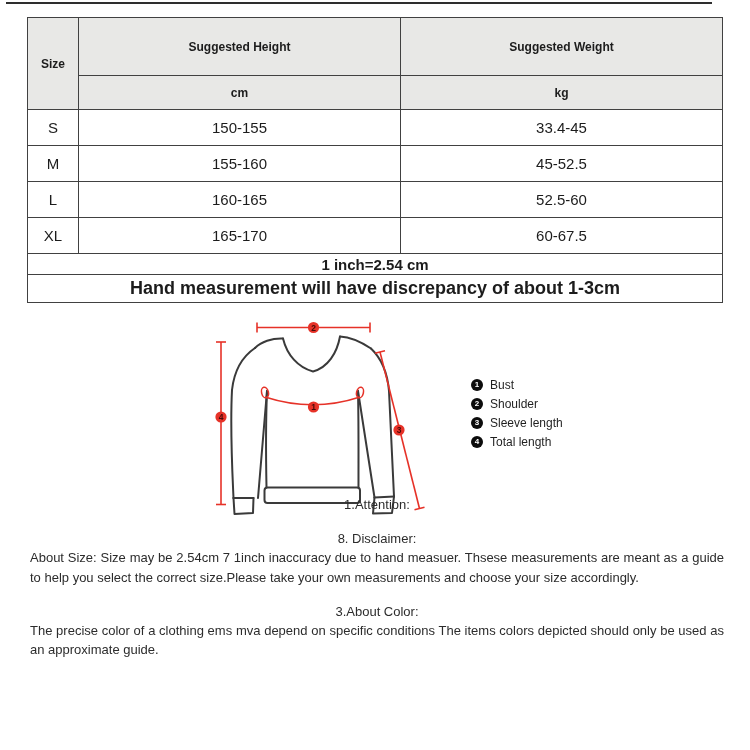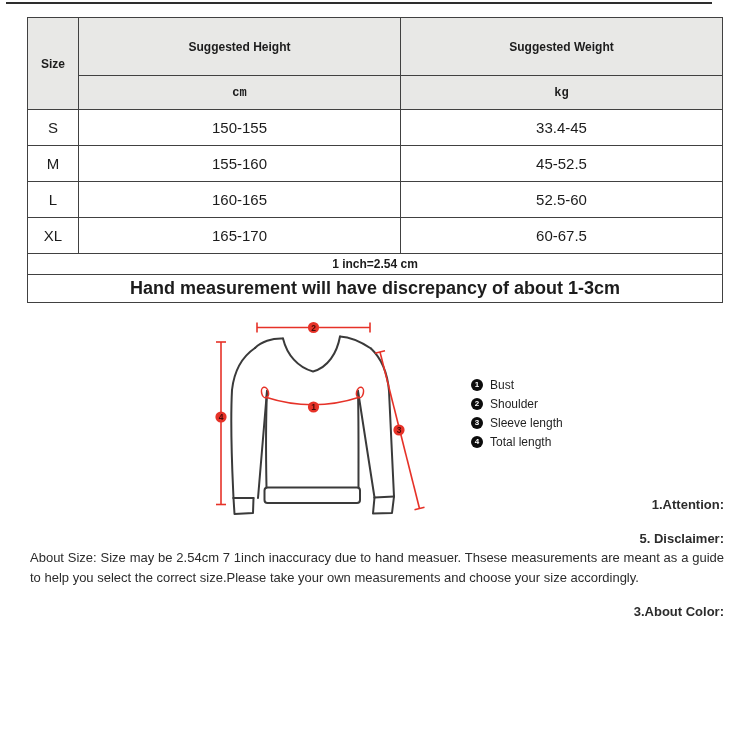--- a/index.html
+++ b/index.html
@@ -16,23 +16,23 @@
   .top-rule{position:absolute;left:6px;top:2px;width:706px;height:2px;background:#2e2e2e;}
 
   
   table.size-table{
     position:absolute;left:27px;top:17px;width:695px;
     border-collapse:collapse;table-layout:fixed;text-align:center;
   }
   .size-table th,.size-table td{border:1.6px solid var(--tbl-border);padding:0;}
   .size-table th{background:var(--hdr-bg);font-weight:bold;font-size:12px;}
   .size-table td{font-size:15px;background:#fff;}
-  tr.h1{height:58px;} tr.h2{height:34px;font-family:Liberation Mono, monospace;} tr.d{height:36px;}
+  tr.h1{height:58px;} tr.h2{height:34px;} tr.d{height:36px;}
   tr.inch{height:21px;} tr.hand{height:28px;}
-  td.note-inch{font-weight:bold;font-size:12px;}
+  td.note-inch{font-weight:bold;font-size:15px;}
   td.note-hand{font-weight:bold;font-size:18px;}
   col.c-size{width:51px;} col.c-h{width:322px;} col.c-w{width:322px;}
 
   
   .garment{position:absolute;left:150px;top:313px;}
   .ink{stroke:var(--outline);stroke-width:2;fill:none;stroke-linecap:round;stroke-linejoin:round;}
   .red-g{stroke:var(--accent-red);stroke-width:1.6;fill:none;}
   .red-fill{fill:var(--accent-red);stroke:none;}
   .marker-num{fill:#470a08;font-size:8.5px;font-weight:bold;font-family:"Liberation Sans",sans-serif;text-anchor:middle;}
 
@@ -42,21 +42,21 @@
   .lg-circle{
     width:12px;height:12px;border-radius:50%;background:#0c0c0c;color:#fff;
     font-size:8px;font-weight:bold;display:flex;align-items:center;justify-content:center;
     margin-right:7px;flex:none;
   }
   .lg-label{font-size:12px;color:#1f1f1f;}
 
   
   .notes{position:absolute;left:30px;top:495px;width:694px;font-size:13px;line-height:19.2px;color:#2c2c2c;}
   .note-block{margin-bottom:15px;}
-  .note-title{text-align:right;font-weight:bold;}
+  .note-title{text-align:center;}
   .note-body{text-align:justify;}
 </style>
 </head>
 <body>
 
 <div class="page">
 
   <div class="top-rule"></div>
 
   <table class="size-table">
@@ -167,21 +167,22 @@
       <span class="lg-circle">4</span>
       <span class="lg-label">Total length</span>
     </div>
   </div>
 
   <div class="notes">
     <div class="note-block">
       <div class="note-title">1.Attention:</div>
     </div>
     <div class="note-block">
-      <div class="note-title">5. Disclaimer:</div>
+      <div class="note-title">8. Disclaimer:</div>
       <div class="note-body">About Size: Size may be 2.54cm 7 1inch inaccuracy due to hand measuer. Thsese measurements are meant as a   guide to help you select the correct size.Please take your own measurements and choose your size accordingly.</div>
     </div>
     <div class="note-block">
       <div class="note-title">3.About Color:</div>
+      <div class="note-body">The precise color of a clothing ems mva depend on specific conditions The items colors depicted should only be   used as an approximate guide.</div>
     </div>
   </div>
 
 </div>
 
 </body></html>

